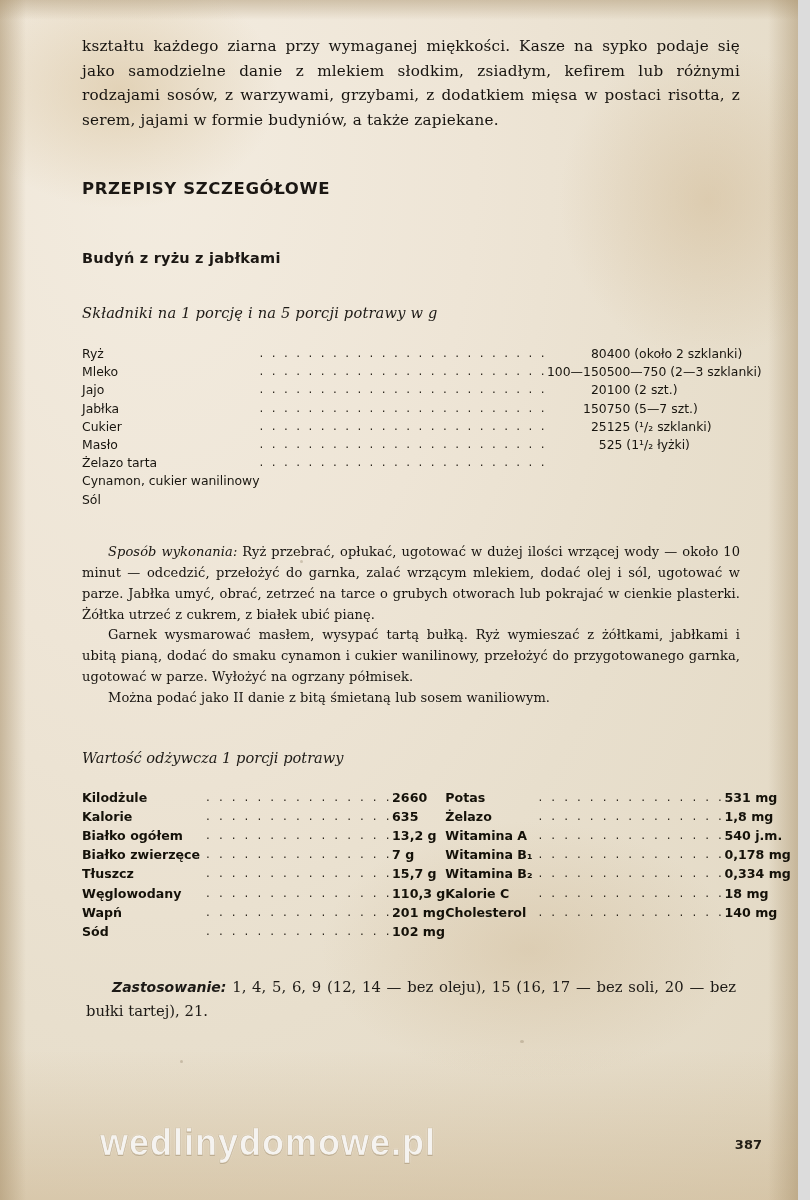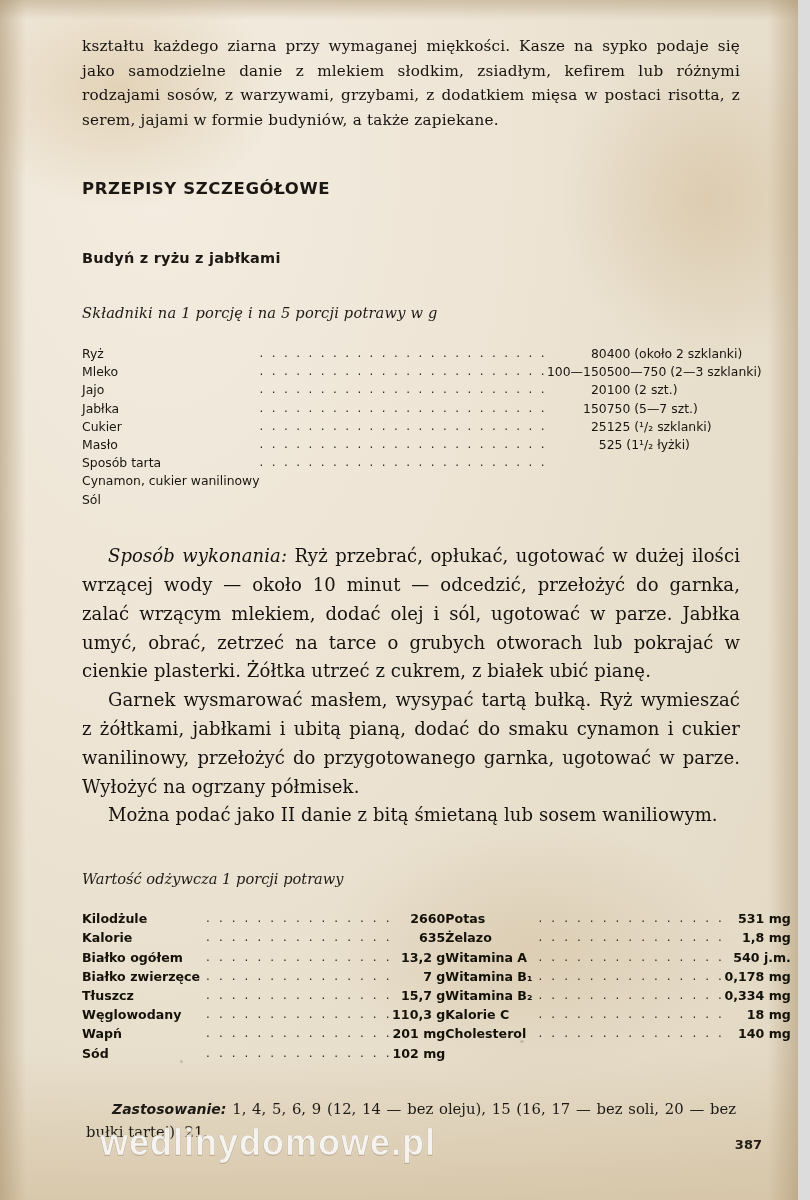--- a/index.html
+++ b/index.html
@@ -110,21 +110,21 @@
   }
   td.gap { width: 56px; }
   td.q2 {
     text-align: left;
     padding-left: 0;
   }
 
   
   .body-block {
     font-family: "DejaVu Serif", serif;
-    font-size: 18px;
+    font-size: 13px;
     line-height: 1.6;
     text-align: justify;
     letter-spacing: .1px;
     margin: 34px 0 0 0;
     color: #16130f;
   }
   .body-block p { margin: 0; text-indent: 26px; }
   .body-block p.first { text-indent: 26px; }
   .body-block i { font-style: italic; }
 
@@ -139,21 +139,21 @@
     border-collapse: collapse;
     width: 100%;
     font-family: "DejaVu Sans", sans-serif;
     font-size: 12.6px;
     font-weight: 700;
     color: #141109;
   }
   table.nutri td { padding: 2.1px 0; white-space: nowrap; vertical-align: bottom; }
   table.nutri td.name { width: 1%; padding-right: 6px; }
   table.nutri td.lead { letter-spacing: 2.6px; font-weight: 400; font-size: 12px; }
-  table.nutri td.val { text-align: right; width: 86px; }
+  table.nutri td.val { text-align: left; width: 86px; }
   table.nutri td.spacer { width: 52px; }
 
   
   .apply {
     font-family: "DejaVu Serif", serif;
     font-size: 14.8px;
     line-height: 1.6;
     margin: 34px 0 0 0;
     text-align: justify;
   }
@@ -259,21 +259,21 @@
             <td class="q2">125 (¹/₂ szklanki)</td>
           </tr>
           <tr>
             <td class="name">Masło</td>
             <td class="lead">. . . . . . . . . . . . . . . . . . . . . . . .</td>
             <td class="q1">5</td>
             <td class="gap"></td>
             <td class="q2">25 (1¹/₂ łyżki)</td>
           </tr>
           <tr>
-            <td class="name">Sposób tarta</td>
+            <td class="name">Żelazo tarta</td>
             <td class="lead">. . . . . . . . . . . . . . . . . . . . . . . .</td>
             <td class="q1"></td>
             <td class="gap"></td>
             <td class="q2"></td>
           </tr>
           <tr>
             <td class="name">Cynamon, cukier wanilinowy</td>
             <td class="lead"></td>
             <td class="q1"></td>
             <td class="gap"></td>

